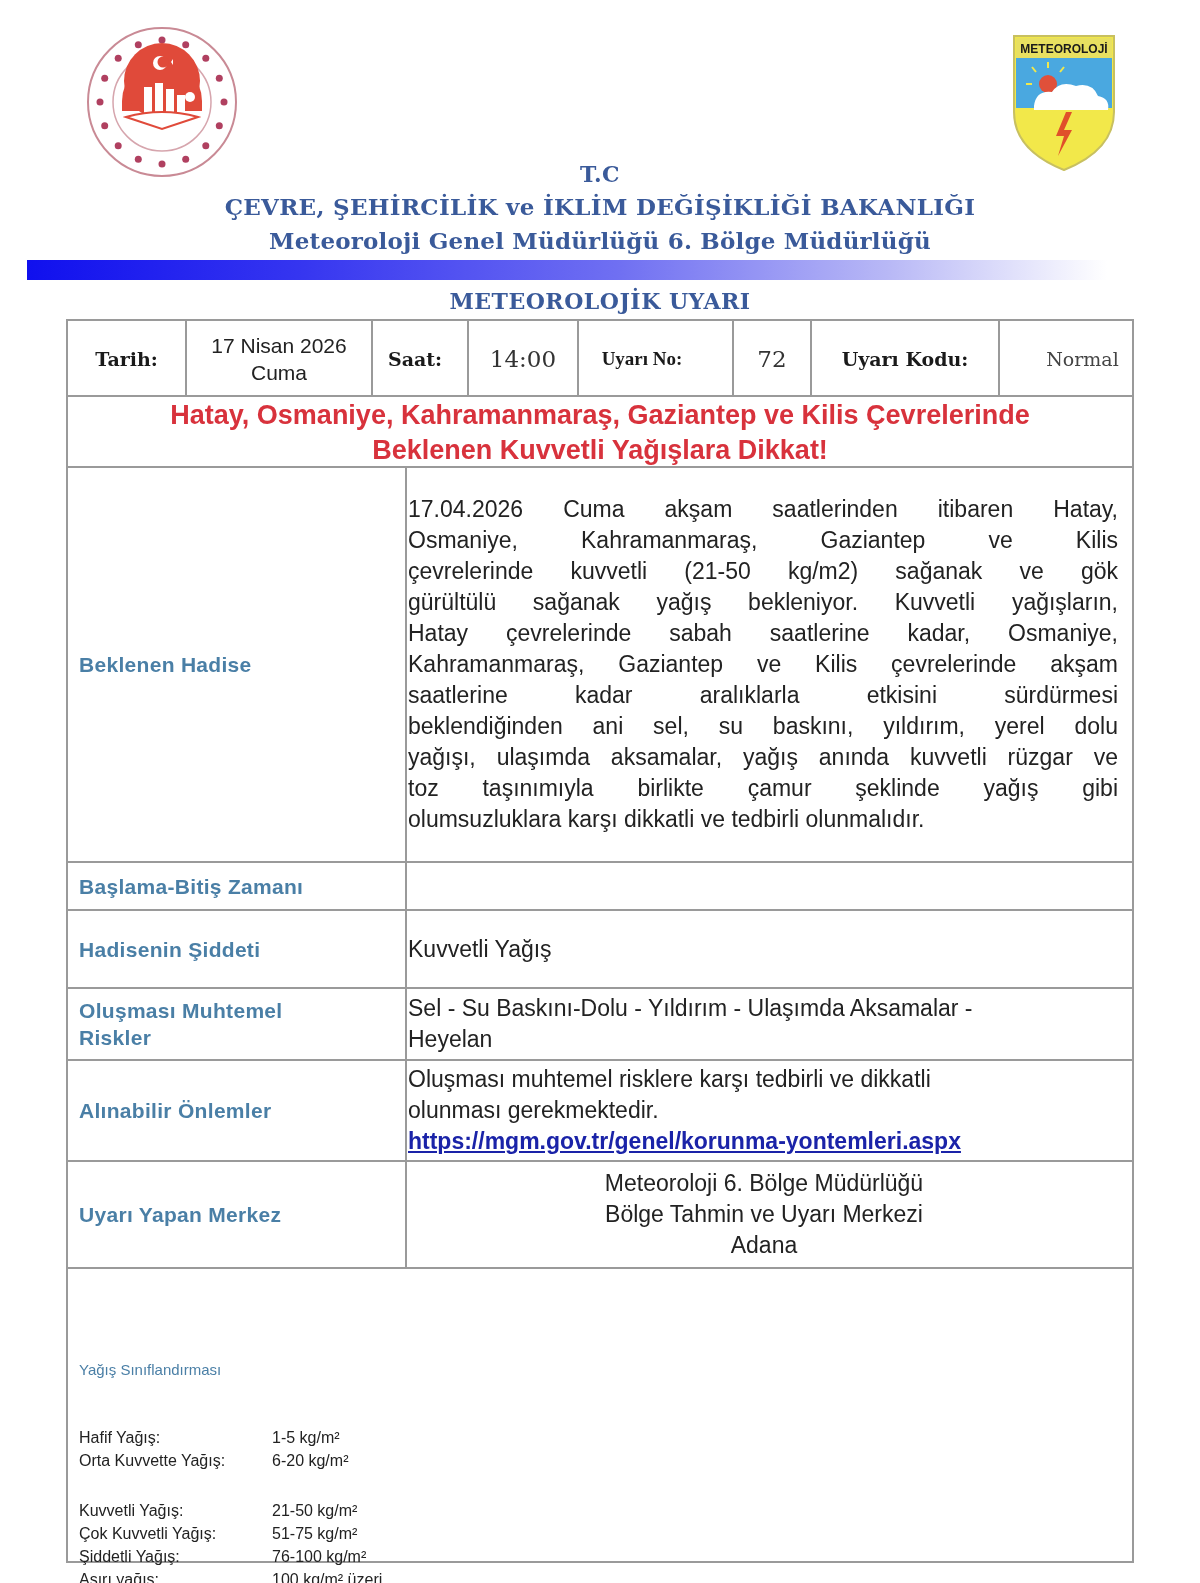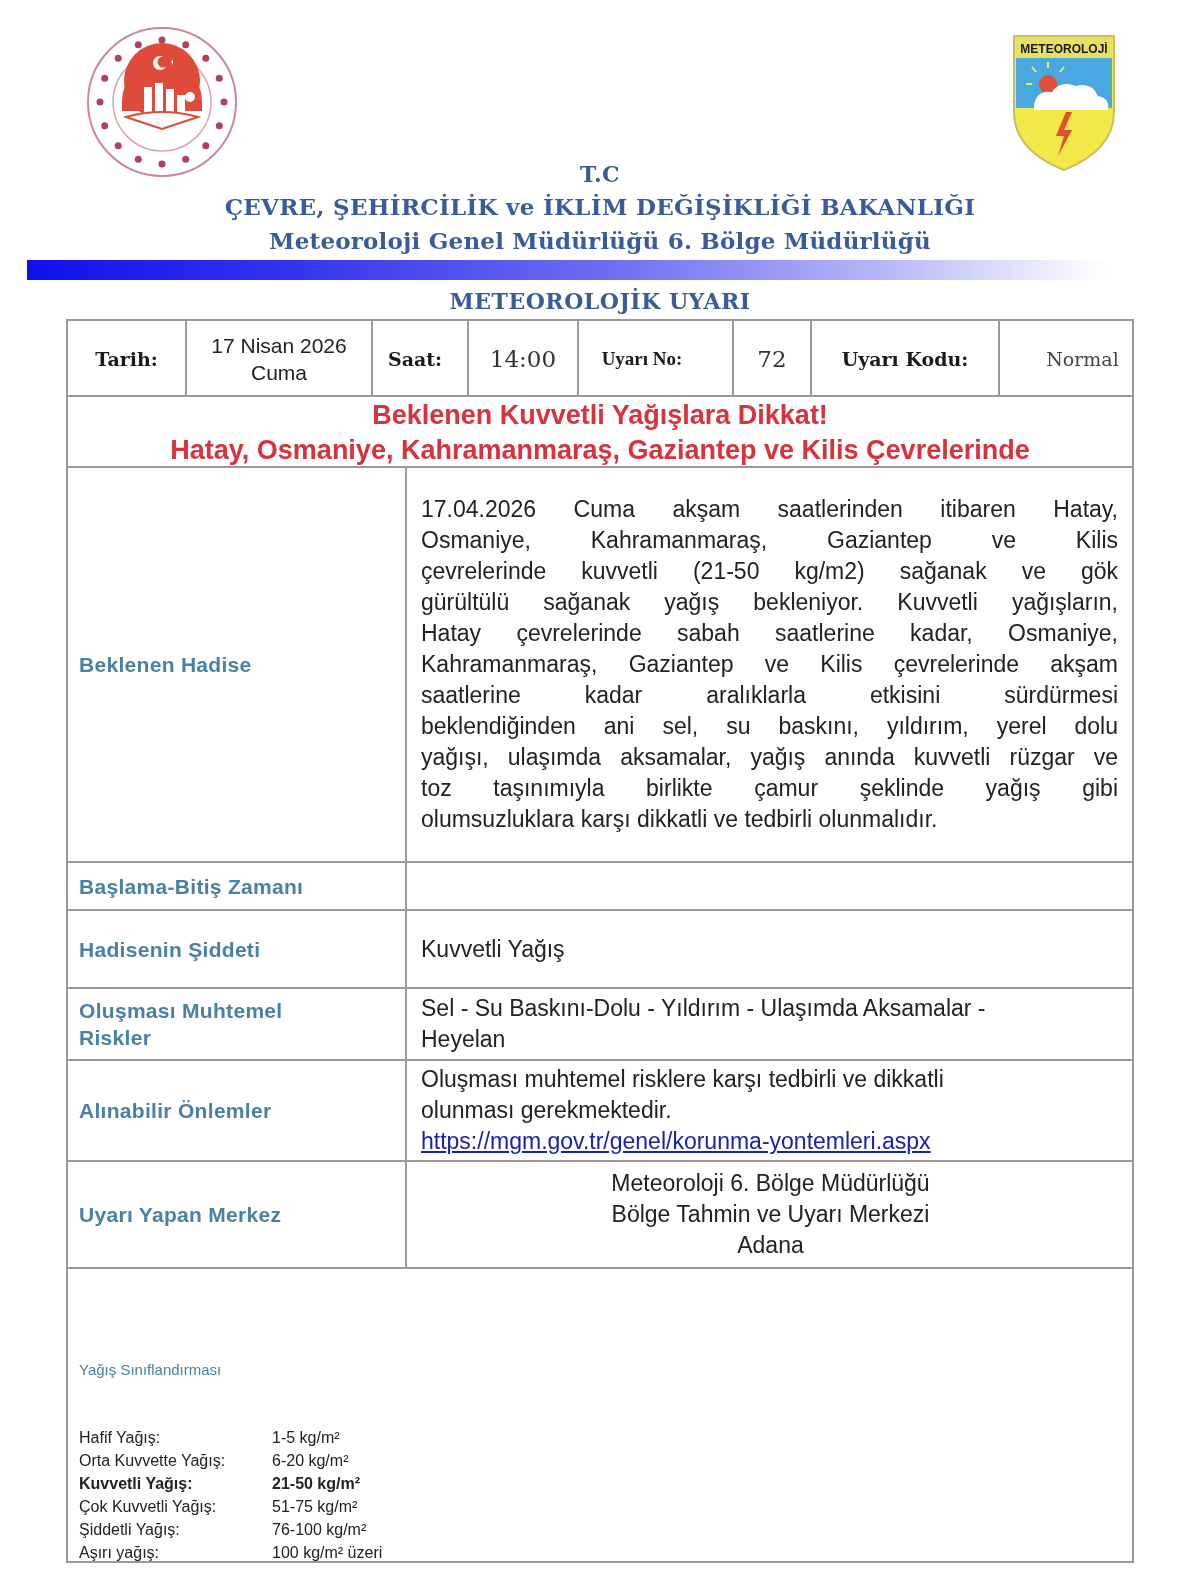--- a/index.html
+++ b/index.html
@@ -37,36 +37,36 @@
                      justify-content: center; color: #333; }
   .hcell-val-sans { font-family: "Liberation Sans", sans-serif; font-size: 21px;
                     justify-content: center; text-align: center; color: #222; flex-direction: column; line-height: 27px; }
   .hcell-normal { font-family: "DejaVu Serif", "Liberation Serif", serif; font-size: 19px; color: #444; justify-content: center; }
 
   .alert-title { left: 0; right: 0; top: 76px; height: 71px; justify-content: center; text-align: center;
                  color: #d8323c; font-weight: bold; font-size: 27px; line-height: 35px; flex-direction: column; }
 
   .row-label { left: 0; width: 339px; padding-left: 11px; color: #4a7fa6; font-weight: bold; font-size: 21px;
                line-height: 27px; letter-spacing: 0.3px; }
-  .row-value { left: 342px; right: 0; padding-left: 11px; padding-right: 12px; font-size: 23px; color: #222; line-height: 31px; }
+  .row-value { left: 329px; right: 0; padding-left: 11px; padding-right: 12px; font-size: 23px; color: #222; line-height: 31px; }
 
   .para { text-align: justify; text-align-last: left; width: 100%; }
   .para span { display: block; text-align: justify; text-align-last: justify; }
   .para span.last { text-align-last: left; }
 
-  .link { color: #1a23a8; text-decoration: underline; font-weight: normal; }
+  .link { color: #1a23a8; text-decoration: underline; font-weight: bold; }
 
   .center-stack { flex-direction: column; justify-content: center; align-items: center; text-align: center; }
 
   .classification { position: absolute; left: 11px; top: 1040px; }
   .class-title { color: #4a7fa6; font-size: 15px; font-weight: normal; }
   .class-list { margin-top: 48px; font-size: 16px; line-height: 23px; color: #222; }
   .class-row { display: flex; }
   .class-row .k { width: 193px; }
-  .class-row.bold { font-weight: bold; }
+  .class-row.bold { font-weight: normal; margin-top: 27px; }
 </style>
 </head>
 <body>
 
 <div class="logo-left">
   <svg width="160" height="155" viewBox="0 0 160 155">
     <circle cx="80" cy="77" r="74" fill="none" stroke="#c98a95" stroke-width="2"></circle>
     <circle cx="80" cy="77" r="49" fill="none" stroke="#d6a5ad" stroke-width="1.5"></circle>
     <g fill="#b04060" id="stars">
         <circle cx="142.0" cy="77.0" r="3.5"></circle>
@@ -141,22 +141,22 @@
   <div class="vline" style="left:117px;top:0;height:76px;"></div>
   <div class="vline" style="left:303px;top:0;height:76px;"></div>
   <div class="vline" style="left:399px;top:0;height:76px;"></div>
   <div class="vline" style="left:509px;top:0;height:76px;"></div>
   <div class="vline" style="left:664px;top:0;height:76px;"></div>
   <div class="vline" style="left:742px;top:0;height:76px;"></div>
   <div class="vline" style="left:930px;top:0;height:76px;"></div>
   <div class="hline" style="top:74px;"></div>
 
   <div class="cell alert-title">
+    <span>Hatay, Osmaniye, Kahramanmaraş, Gaziantep ve Kilis Çevrelerinde</span>
     <span>Beklenen Kuvvetli Yağışlara Dikkat!</span>
-    <span>Hatay, Osmaniye, Kahramanmaraş, Gaziantep ve Kilis Çevrelerinde</span>
   </div>
   <div class="hline" style="top:145px;"></div>
 
   <div class="vline" style="left:337px;top:147px;height:799px;"></div>
 
   <div class="cell row-label" style="top:147px;height:393px;">Beklenen Hadise</div>
   <div class="cell row-value" style="top:147px;height:393px;padding-right:14px;">
     <div class="para" id="event-para">
         <span>17.04.2026 Cuma akşam saatlerinden itibaren Hatay,</span>
         <span>Osmaniye, Kahramanmaraş, Gaziantep ve Kilis</span>

